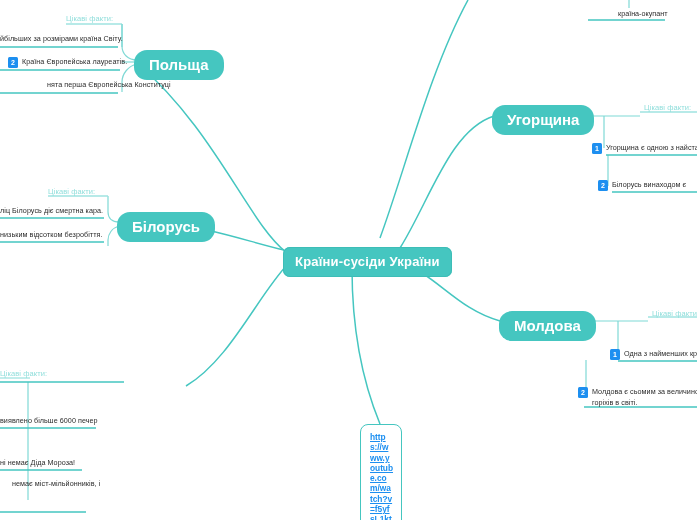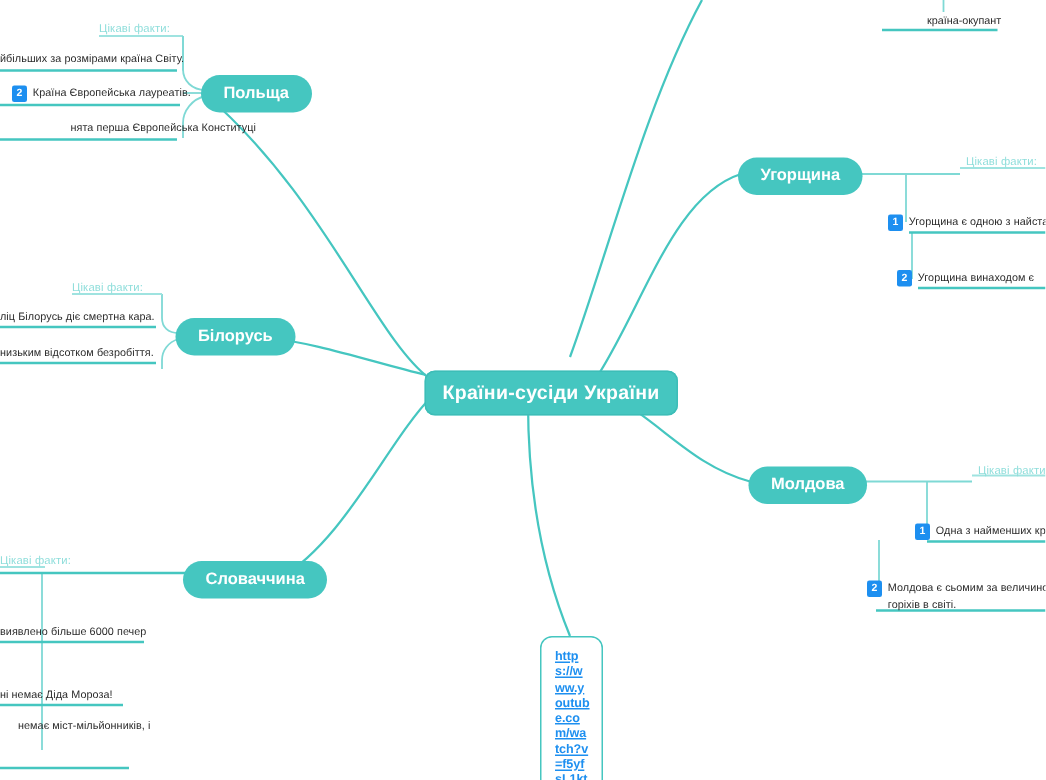--- a/index.html
+++ b/index.html
@@ -42,21 +42,21 @@
     letter-spacing: .2px;
     padding: 7px 12px 8px 12px;
     white-space: nowrap;
     box-shadow: 0 0 0 1px #3dbdb7 inset;
   }
   
   .branch {
     background: #45c6c0;
     color: #ffffff;
     border-radius: 13px;
-    font-size: 11px;
+    font-size: 15px;
     font-weight: bold;
     padding: 6px 15px 7px 15px;
     white-space: nowrap;
     text-align: center;
   }
   
   .facts-label {
     color: #8fdedb;
     font-size: 7.5px;
     white-space: nowrap;
@@ -231,41 +231,40 @@
 
   <div class="node branch" style="left:117px; top:212px;">Білорусь</div>
   <div class="node facts-label" style="left:48px; top:187px;">Цікаві факти:</div>
   <div class="node fact" style="left:0px; top:205px;">
     <span class="fact-text">ліц Білорусь діє смертна кара.</span>
   </div>
   <div class="node fact" style="left:0px; top:229px;">
     <span class="fact-text">низьким відсотком безробіття.</span>
   </div>
 
-  <div class="node branch" style="left:122px; top:374px;">Словаччина</div>
   <div class="node facts-label" style="left:0px; top:369px;">Цікаві факти:</div>
   <div class="node fact" style="left:0px; top:415px;">
     <span class="fact-text">виявлено більше 6000 печер</span>
   </div>
   <div class="node fact" style="left:0px; top:457px;">
     <span class="fact-text">ні немає Діда Мороза!</span>
   </div>
   <div class="node fact" style="left:0px; top:478px;padding-left:12px;">
     <span class="fact-text">немає міст-мільйонників, і</span>
   </div>
 
   <div class="node branch" style="left:492px; top:105px;">Угорщина</div>
   <div class="node facts-label" style="left:644px; top:103px;">Цікаві факти:</div>
   <div class="node fact" style="left:592px; top:142px;">
     <span class="badge">1</span>
     <span class="fact-text">Угорщина є одною з найстаріш</span>
   </div>
   <div class="node fact" style="left:598px; top:179px;">
     <span class="badge">2</span>
-    <span class="fact-text">Угорщина винаходом є</span>
+    <span class="fact-text">Білорусь винаходом є</span>
   </div>
 
   <div class="node branch" style="left:499px; top:311px;">Молдова</div>
   <div class="node facts-label" style="left:652px; top:309px;">Цікаві факти:</div>
   <div class="node fact" style="left:610px; top:348px;">
     <span class="badge">1</span>
     <span class="fact-text">Одна з найменших кр</span>
   </div>
   <div class="node fact" style="left:578px; top:386px;">
     <span class="badge">2</span>

